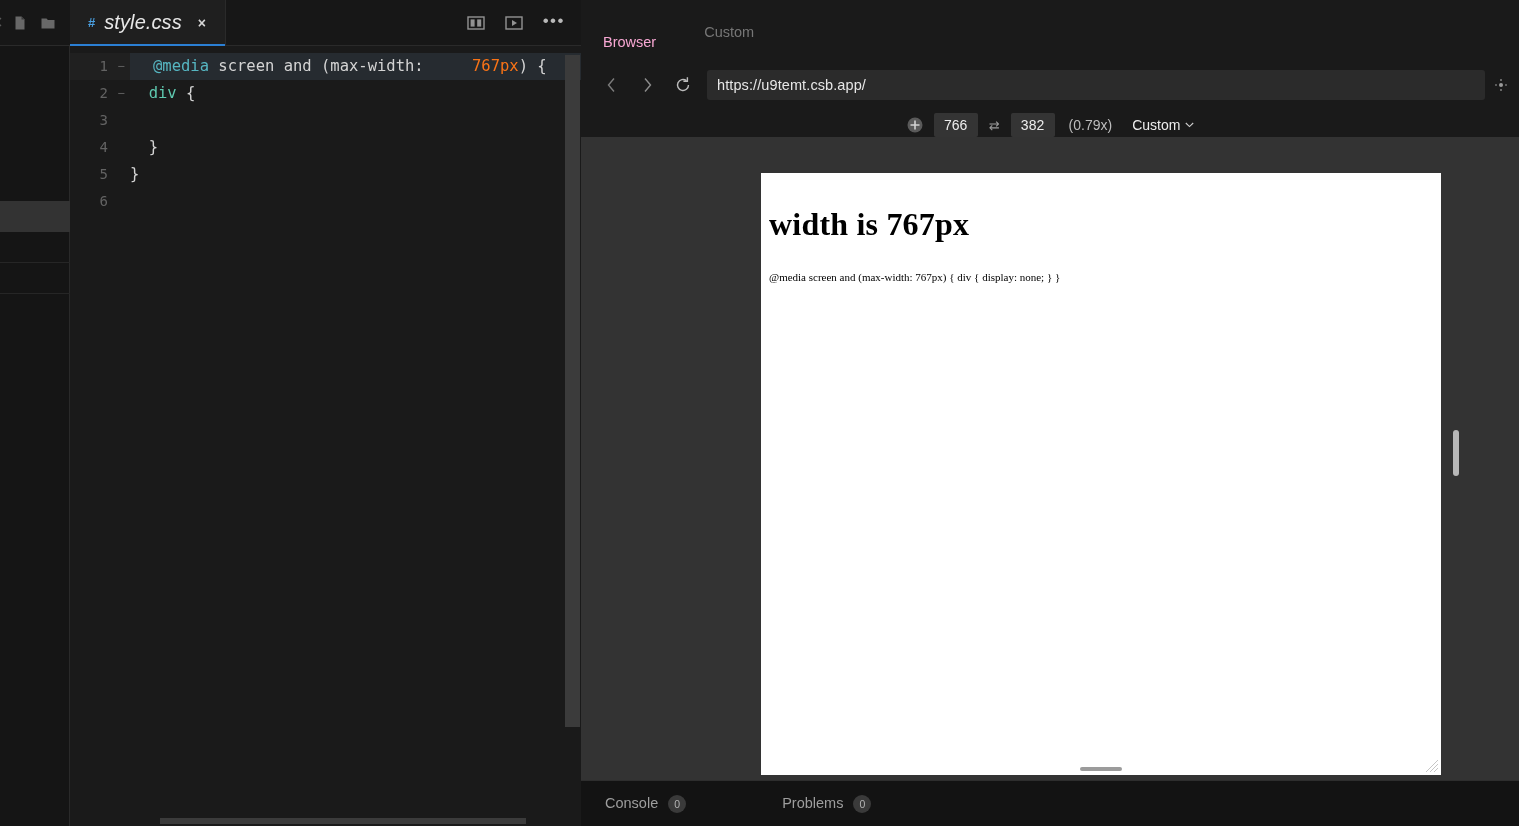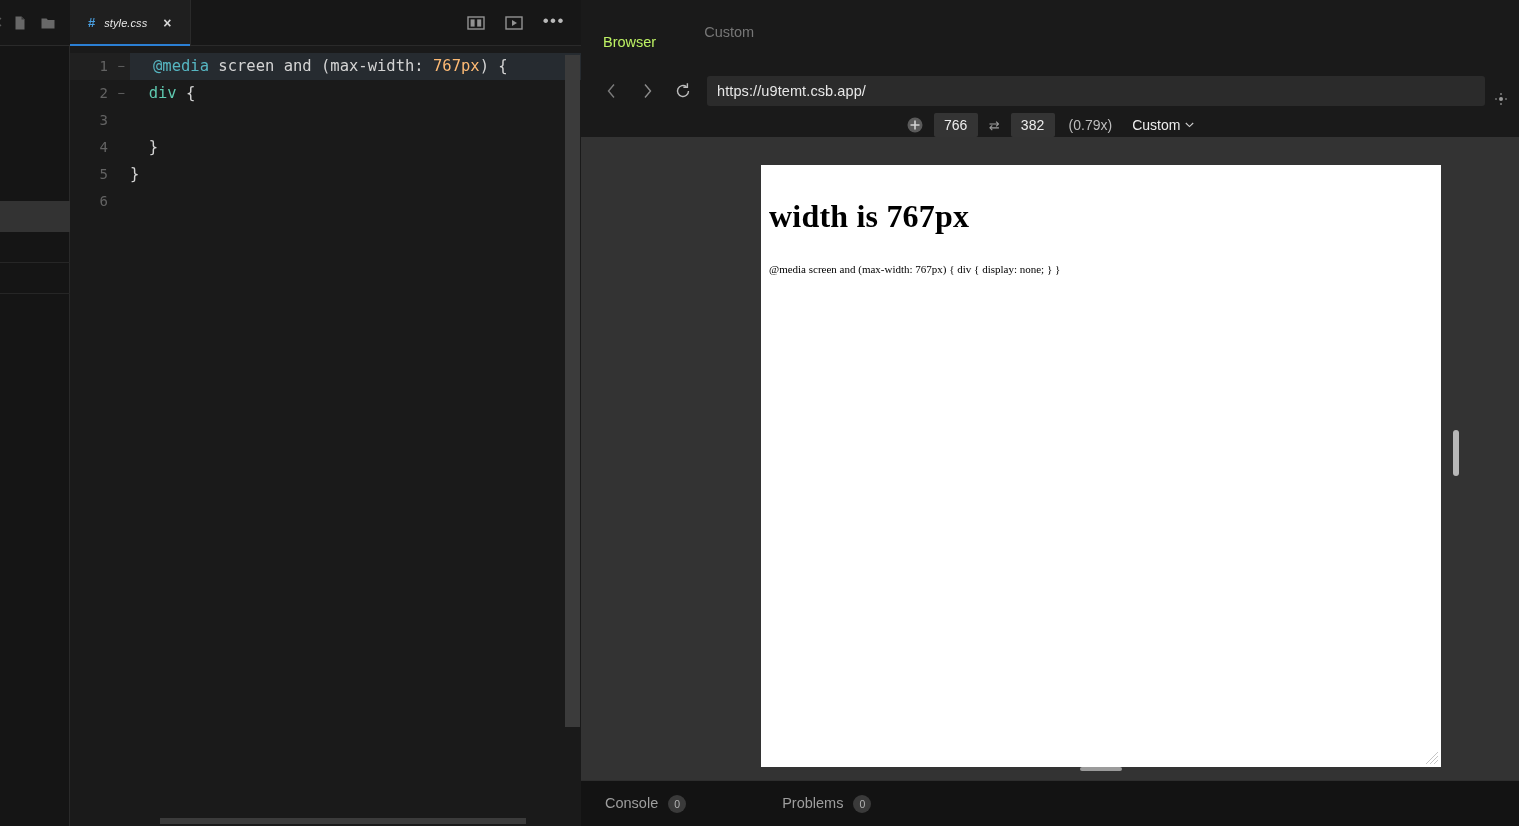--- a/index.html
+++ b/index.html
@@ -45,21 +45,21 @@
     position: relative; display: flex; align-items: center; gap: 9px;
     padding: 0 16px 0 18px; background: #1f1f1f;
     border-right: 1px solid #2a2a2a;
   }
   .tab.active::after {
     content: ""; position: absolute; left: 0; right: 0; bottom: -1px;
     height: 2px; background: #2b7fd4;
   }
   .tab-hash { color: #4a9fe0; font-size: 13px; font-weight: 700; }
   .tab-name {
-    color: #e8e8e8; font-size: 11px; font-style: italic; font-weight: 400;
+    color: #e8e8e8; font-size: 20px; font-style: italic; font-weight: 400;
     letter-spacing: .1px; white-space: nowrap;
   }
   .tab-close {
     color: #d6d6d6; font-size: 14px; line-height: 1; margin-left: 4px;
     width: 14px; text-align: center; font-weight: 600;
   }
   .tabbar-spacer { flex: 1; background: #171717; }
   .tab-actions {
     display: flex; align-items: center; gap: 20px; padding: 0 16px 0 10px;
     background: #171717;
@@ -85,21 +85,21 @@
     flex: 0 0 42px; padding-right: 4px;
   }
   .ln .fold {
     width: 18px; flex: 0 0 18px; text-align: center; color: #5f5f5f; font-size: 12px;
   }
   .ln .src { flex: 1; color: #d4d4d4; }
   .ln.hl { background: #202020; }
   .ln.hl .src { background: #262b30; }
   .tok-at   { color: #56b6c2; padding-left: 23px; }
   .tok-sel  { color: #d4d4d4; }
-  .tok-num  { color: #fdba74; }
+  .tok-num  { color: #f97316; margin-left: 39px; }
   .tok-tag  { color: #5fc9b0; }
   .tok-prop { color: #d4d4d4; }
   .tok-val  { color: #d6a44c; }
 
   .ed-vscroll {
     position: absolute; right: 1px; top: 9px; width: 15px; height: 672px;
     background: #3b3b3b;
   }
   .ed-hscroll {
     position: absolute; left: 90px; bottom: 2px; width: 366px; height: 6px;
@@ -109,24 +109,24 @@
   
   .browser {
     position: absolute; left: 581px; top: 0; width: 938px; height: 826px;
     background: #1a1a1a;
   }
   .br-tabs {
     height: 64px; display: flex; align-items: center; gap: 48px;
     padding-left: 22px; background: #1a1a1a;
   }
   .br-tab { font-size: 14.5px; color: #767676; }
-  .br-tab.active { color: #bef264; margin-top: 19px; }
+  .br-tab.active { color: #f9a8d4; margin-top: 19px; }
 
   .br-urlrow {
-    height: 42px; display: flex; align-items: flex-end; gap: 0; padding: 0 8px 0 12px;
+    height: 42px; display: flex; align-items: center; gap: 0; padding: 0 8px 0 12px;
   }
   .nav-btn {
     width: 36px; height: 30px; display: flex; align-items: center; justify-content: center;
   }
   .url-field {
     flex: 1; height: 30px; background: #2b2b2b; border-radius: 3px;
     display: flex; align-items: center; padding: 0 10px; margin-left: 6px;
   }
   .url-text { color: #e7e7e7; font-size: 14.5px; letter-spacing: .1px; }
   .br-right-ico { width: 26px; display: flex; align-items: center; justify-content: center; padding-left: 6px; }
@@ -142,21 +142,21 @@
   .swap { color: #9a9a9a; font-size: 13px; padding: 0 1px; }
   .zoomtxt { color: #bdbdbd; font-size: 14px; margin-left: 4px; }
   .preset { color: #ededed; font-size: 14px; margin-left: 10px; display: flex; align-items: center; gap: 5px; }
 
   
   .viewport {
     position: absolute; left: 0; top: 137px; right: 0; bottom: 46px;
     background: #333333;
   }
   .frame-shadow {
-    position: absolute; left: 180px; top: 28px; width: 680px; height: 602px;
+    position: absolute; left: 180px; top: 36px; width: 680px; height: 602px;
   }
   .frame {
     position: absolute; inset: 0; background: #ffffff; overflow: hidden;
   }
   .page-h1 {
     font-family: "Liberation Serif", "DejaVu Serif", serif;
     font-size: 32px; font-weight: 700; color: #000; margin: 33px 0 0 8px;
     letter-spacing: .2px;
   }
   .page-p {

